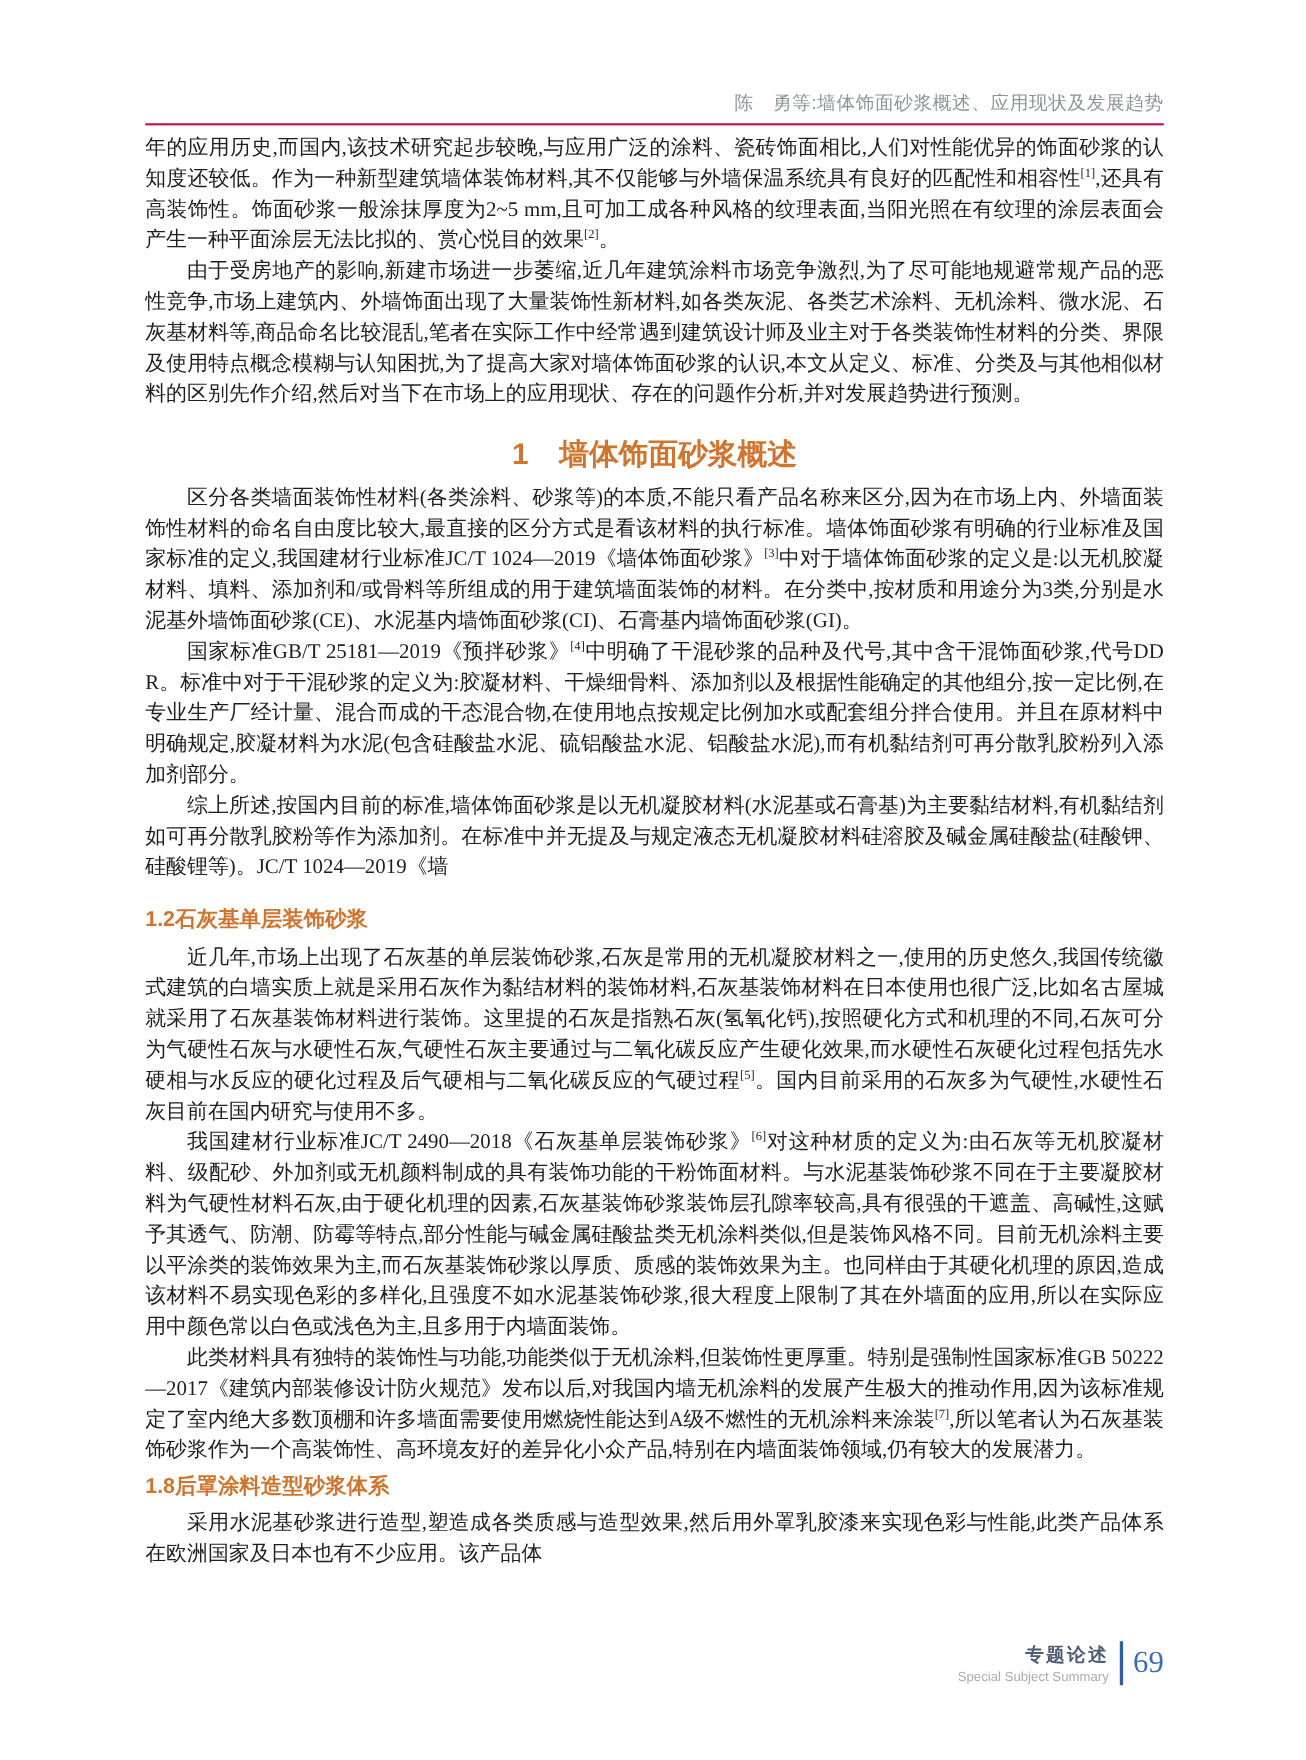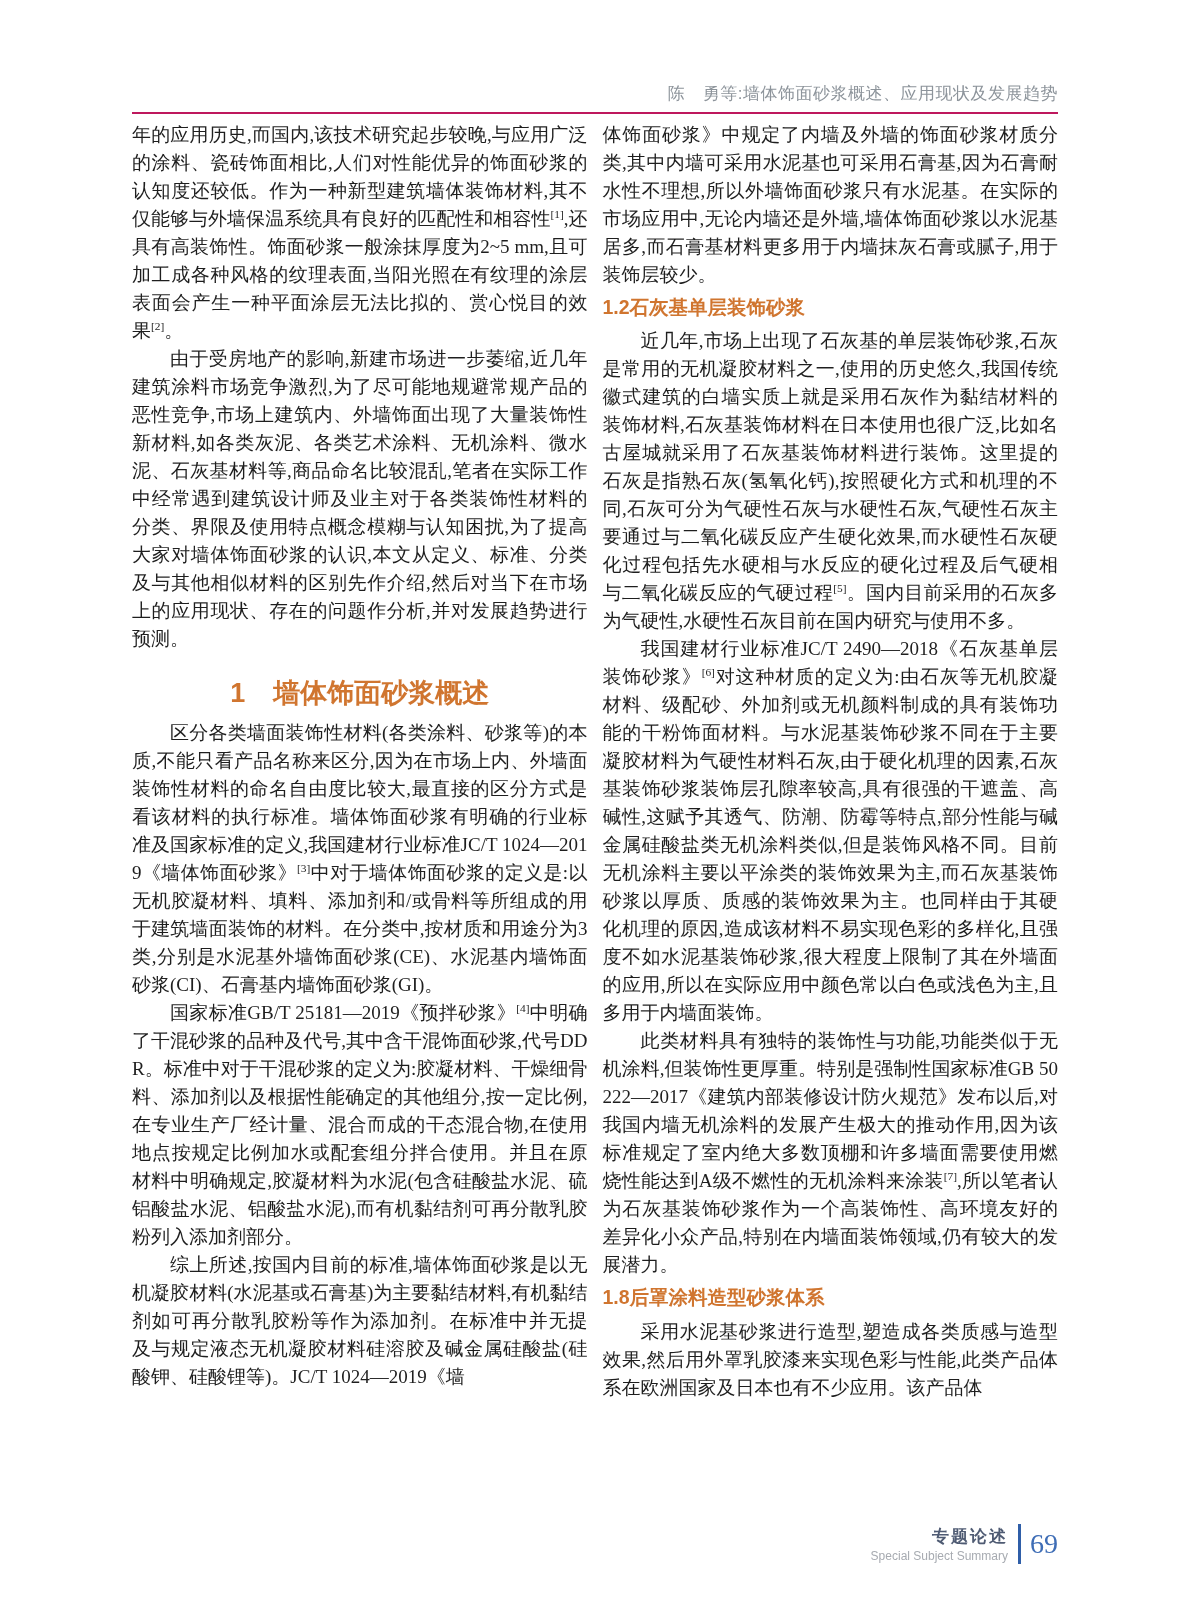--- a/index.html
+++ b/index.html
@@ -10,21 +10,21 @@
   }
   .running-header{
     position:absolute;left:132px;top:82px;width:926px;
     text-align:right;
     font-family:"Liberation Sans","DejaVu Sans",sans-serif;
     font-size:17px;color:#8d949b;letter-spacing:0.5px;
     padding-bottom:7px;border-bottom:2px solid #be185d;
   }
   .content{
     position:absolute;left:132px;top:121px;width:926px;
-    display:flex;gap:15px;
+    display:flex;gap:15px;flex-direction:column;
   }
   .col{flex:1 1 0;min-width:0;}
   .para{
     margin:0;font-size:19px;line-height:28px;text-align:justify;
     text-indent:2em;word-break:break-all;
   }
   .para.no-indent{text-indent:0;}
   .para sup{font-size:0.6em;line-height:0;vertical-align:super;}
   .sec-h1{
     margin:24px 0 10px 0;
@@ -32,21 +32,21 @@
     font-size:27px;font-weight:bold;color:#d0752f;line-height:1.2;text-align:center;
   }
   .sec-h1 .sec-num{margin-right:28px;}
   .sec-h2{
     margin:6px 0 8px 0;
     font-family:"Liberation Sans","DejaVu Sans",sans-serif;
     font-size:19.5px;font-weight:bold;color:#d0752f;line-height:1.25;
   }
   .sec-h2 .sec-num{margin-right:0;}
   .page-footer{
-    position:absolute;right:129px;bottom:36px;
+    position:absolute;right:129px;bottom:68px;
     display:flex;align-items:center;
   }
   .footer-text{text-align:right;}
   .footer-cn{
     font-family:"Liberation Sans","DejaVu Sans",sans-serif;
     font-size:17px;font-weight:bold;color:#4f5b73;letter-spacing:2px;
   }
   .footer-en{
     font-family:Liberation Sans, sans-serif;
     font-size:12px;color:#a7abb1;margin-top:1px;
@@ -75,21 +75,20 @@
     <h2 class="sec-h1">
       <span class="sec-num">1</span><span>墙体饰面砂浆概述</span>
     </h2>
 
     <p class="para">区分各类墙面装饰性材料(各类涂料、砂浆等)的本质,不能只看产品名称来区分,因为在市场上内、外墙面装饰性材料的命名自由度比较大,最直接的区分方式是看该材料的执行标准。墙体饰面砂浆有明确的行业标准及国家标准的定义,我国建材行业标准JC/T 1024—2019《墙体饰面砂浆》<sup>[3]</sup>中对于墙体饰面砂浆的定义是:以无机胶凝材料、填料、添加剂和/或骨料等所组成的用于建筑墙面装饰的材料。在分类中,按材质和用途分为3类,分别是水泥基外墙饰面砂浆(CE)、水泥基内墙饰面砂浆(CI)、石膏基内墙饰面砂浆(GI)。</p>
     <p class="para">国家标准GB/T 25181—2019《预拌砂浆》<sup>[4]</sup>中明确了干混砂浆的品种及代号,其中含干混饰面砂浆,代号DDR。标准中对于干混砂浆的定义为:胶凝材料、干燥细骨料、添加剂以及根据性能确定的其他组分,按一定比例,在专业生产厂经计量、混合而成的干态混合物,在使用地点按规定比例加水或配套组分拌合使用。并且在原材料中明确规定,胶凝材料为水泥(包含硅酸盐水泥、硫铝酸盐水泥、铝酸盐水泥),而有机黏结剂可再分散乳胶粉列入添加剂部分。</p>
     <p class="para">综上所述,按国内目前的标准,墙体饰面砂浆是以无机凝胶材料(水泥基或石膏基)为主要黏结材料,有机黏结剂如可再分散乳胶粉等作为添加剂。在标准中并无提及与规定液态无机凝胶材料硅溶胶及碱金属硅酸盐(硅酸钾、硅酸锂等)。JC/T 1024—2019《墙</p>
   </div>
 
   <div class="col">
-    <p class="para no-indent">体饰面砂浆》中规定了内墙及外墙的饰面砂浆材质分类,其中内墙可采用水泥基也可采用石膏基,因为石膏耐水性不理想,所以外墙饰面砂浆只有水泥基。在实际的市场应用中,无论内墙还是外墙,墙体饰面砂浆以水泥基居多,而石膏基材料更多用于内墙抹灰石膏或腻子,用于装饰层较少。</p>
 
     <h3 class="sec-h2">
       <span class="sec-num">1.2</span><span>石灰基单层装饰砂浆</span>
     </h3>
 
     <p class="para">近几年,市场上出现了石灰基的单层装饰砂浆,石灰是常用的无机凝胶材料之一,使用的历史悠久,我国传统徽式建筑的白墙实质上就是采用石灰作为黏结材料的装饰材料,石灰基装饰材料在日本使用也很广泛,比如名古屋城就采用了石灰基装饰材料进行装饰。这里提的石灰是指熟石灰(氢氧化钙),按照硬化方式和机理的不同,石灰可分为气硬性石灰与水硬性石灰,气硬性石灰主要通过与二氧化碳反应产生硬化效果,而水硬性石灰硬化过程包括先水硬相与水反应的硬化过程及后气硬相与二氧化碳反应的气硬过程<sup>[5]</sup>。国内目前采用的石灰多为气硬性,水硬性石灰目前在国内研究与使用不多。</p>
     <p class="para">我国建材行业标准JC/T 2490—2018《石灰基单层装饰砂浆》<sup>[6]</sup>对这种材质的定义为:由石灰等无机胶凝材料、级配砂、外加剂或无机颜料制成的具有装饰功能的干粉饰面材料。与水泥基装饰砂浆不同在于主要凝胶材料为气硬性材料石灰,由于硬化机理的因素,石灰基装饰砂浆装饰层孔隙率较高,具有很强的干遮盖、高碱性,这赋予其透气、防潮、防霉等特点,部分性能与碱金属硅酸盐类无机涂料类似,但是装饰风格不同。目前无机涂料主要以平涂类的装饰效果为主,而石灰基装饰砂浆以厚质、质感的装饰效果为主。也同样由于其硬化机理的原因,造成该材料不易实现色彩的多样化,且强度不如水泥基装饰砂浆,很大程度上限制了其在外墙面的应用,所以在实际应用中颜色常以白色或浅色为主,且多用于内墙面装饰。</p>
     <p class="para">此类材料具有独特的装饰性与功能,功能类似于无机涂料,但装饰性更厚重。特别是强制性国家标准GB 50222—2017《建筑内部装修设计防火规范》发布以后,对我国内墙无机涂料的发展产生极大的推动作用,因为该标准规定了室内绝大多数顶棚和许多墙面需要使用燃烧性能达到A级不燃性的无机涂料来涂装<sup>[7]</sup>,所以笔者认为石灰基装饰砂浆作为一个高装饰性、高环境友好的差异化小众产品,特别在内墙面装饰领域,仍有较大的发展潜力。</p>
 
     <h3 class="sec-h2">

